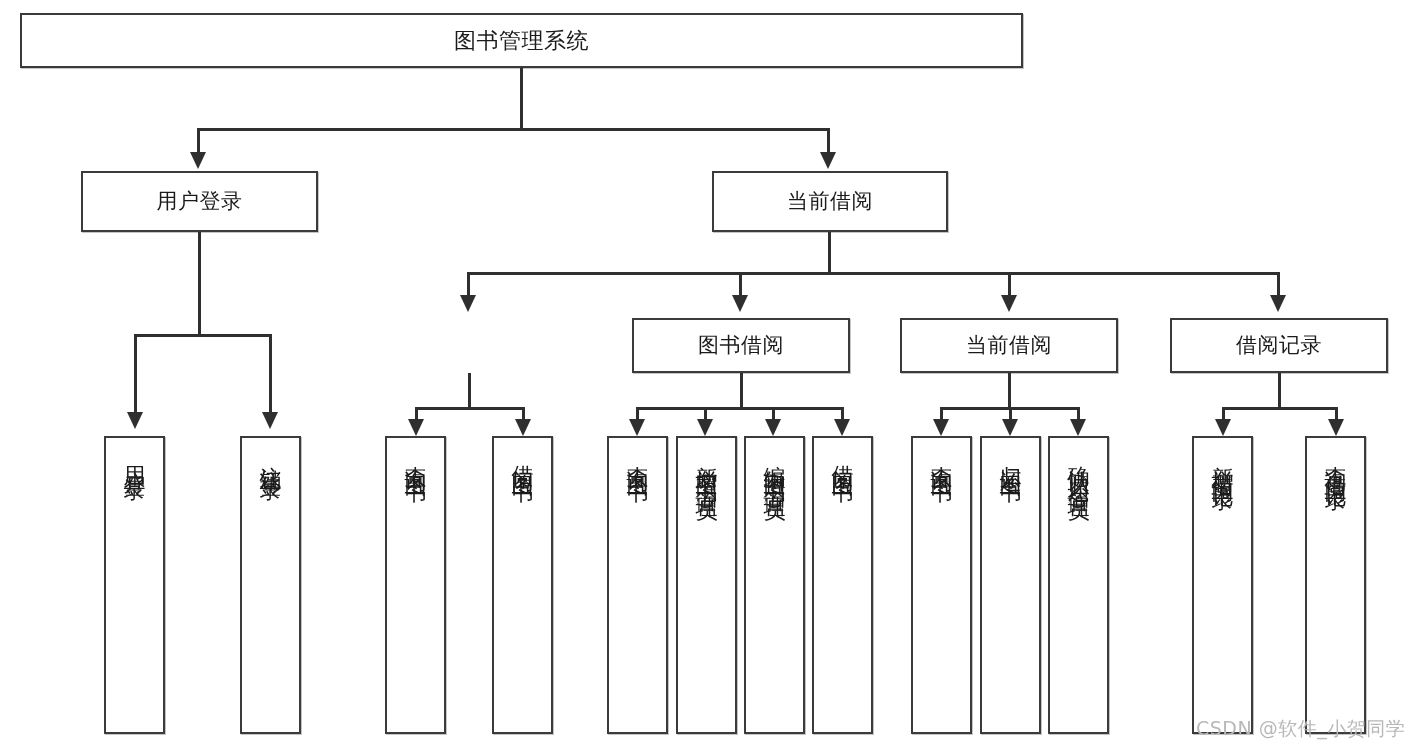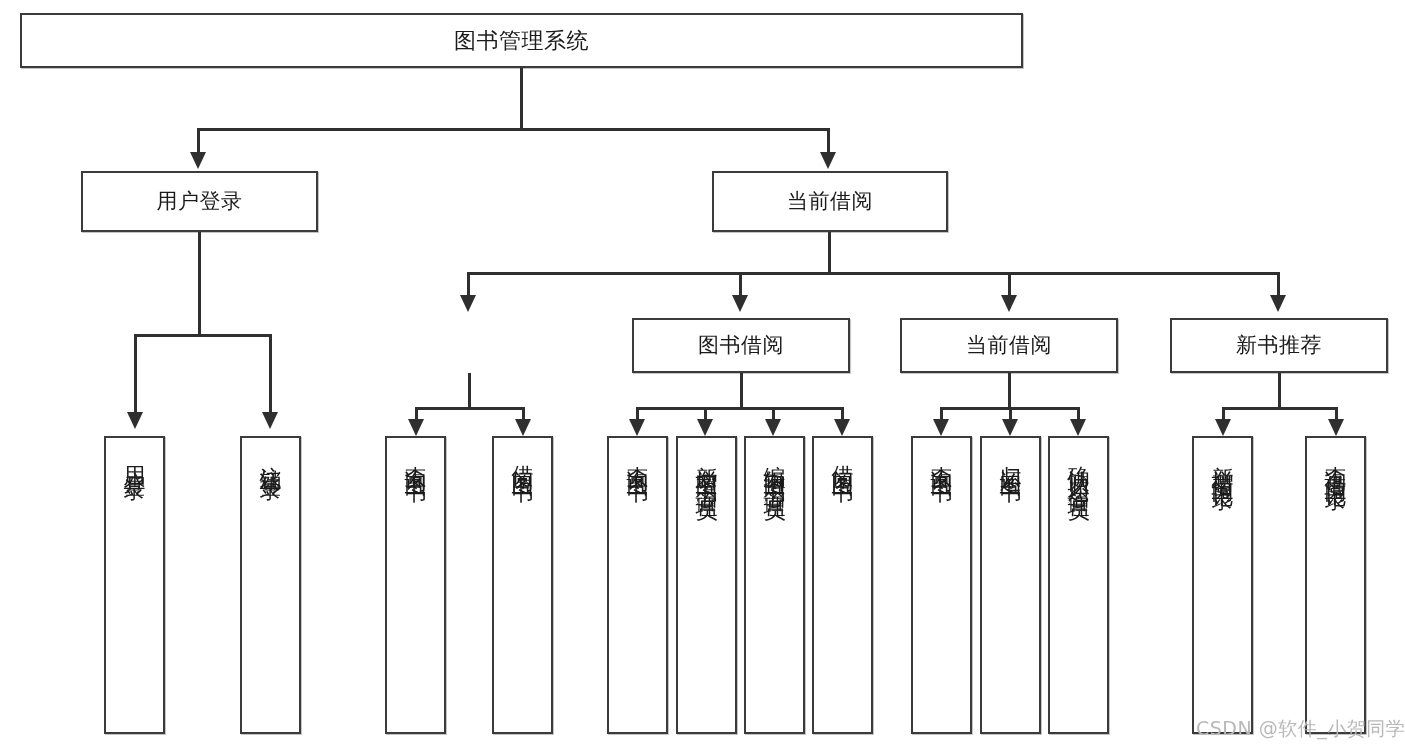--- a/index.html
+++ b/index.html
@@ -134,21 +134,21 @@
   <div class="edge v" style="left:1277px; top:272px; width:3px; height:25px;"></div>
   <div class="arrow" style="left:1270px; top:295px;"></div>
 
   <div class="node sub" style="left:900px; top:318px; width:218px; height:55px;">
     <span class="label">当前借阅</span>
   </div>
   <div class="node sub" style="left:632px; top:318px; width:218px; height:55px;">
     <span class="label">图书借阅</span>
   </div>
   <div class="node sub" style="left:1170px; top:318px; width:218px; height:55px;">
-    <span class="label">新书推荐</span>
+    <span class="label">借阅记录</span>
   </div>
 
   <div class="edge v" style="left:468px; top:373px; width:3px; height:36px;"></div>
   <div class="edge h" style="left:415px; top:407px; width:110px; height:3px;"></div>
   <div class="edge v" style="left:415px; top:407px; width:3px; height:14px;"></div>
   <div class="arrow" style="left:408px; top:419px;"></div>
   <div class="edge v" style="left:522px; top:407px; width:3px; height:14px;"></div>
   <div class="arrow" style="left:515px; top:419px;"></div>
 
   <div class="edge v" style="left:740px; top:373px; width:3px; height:36px;"></div>

